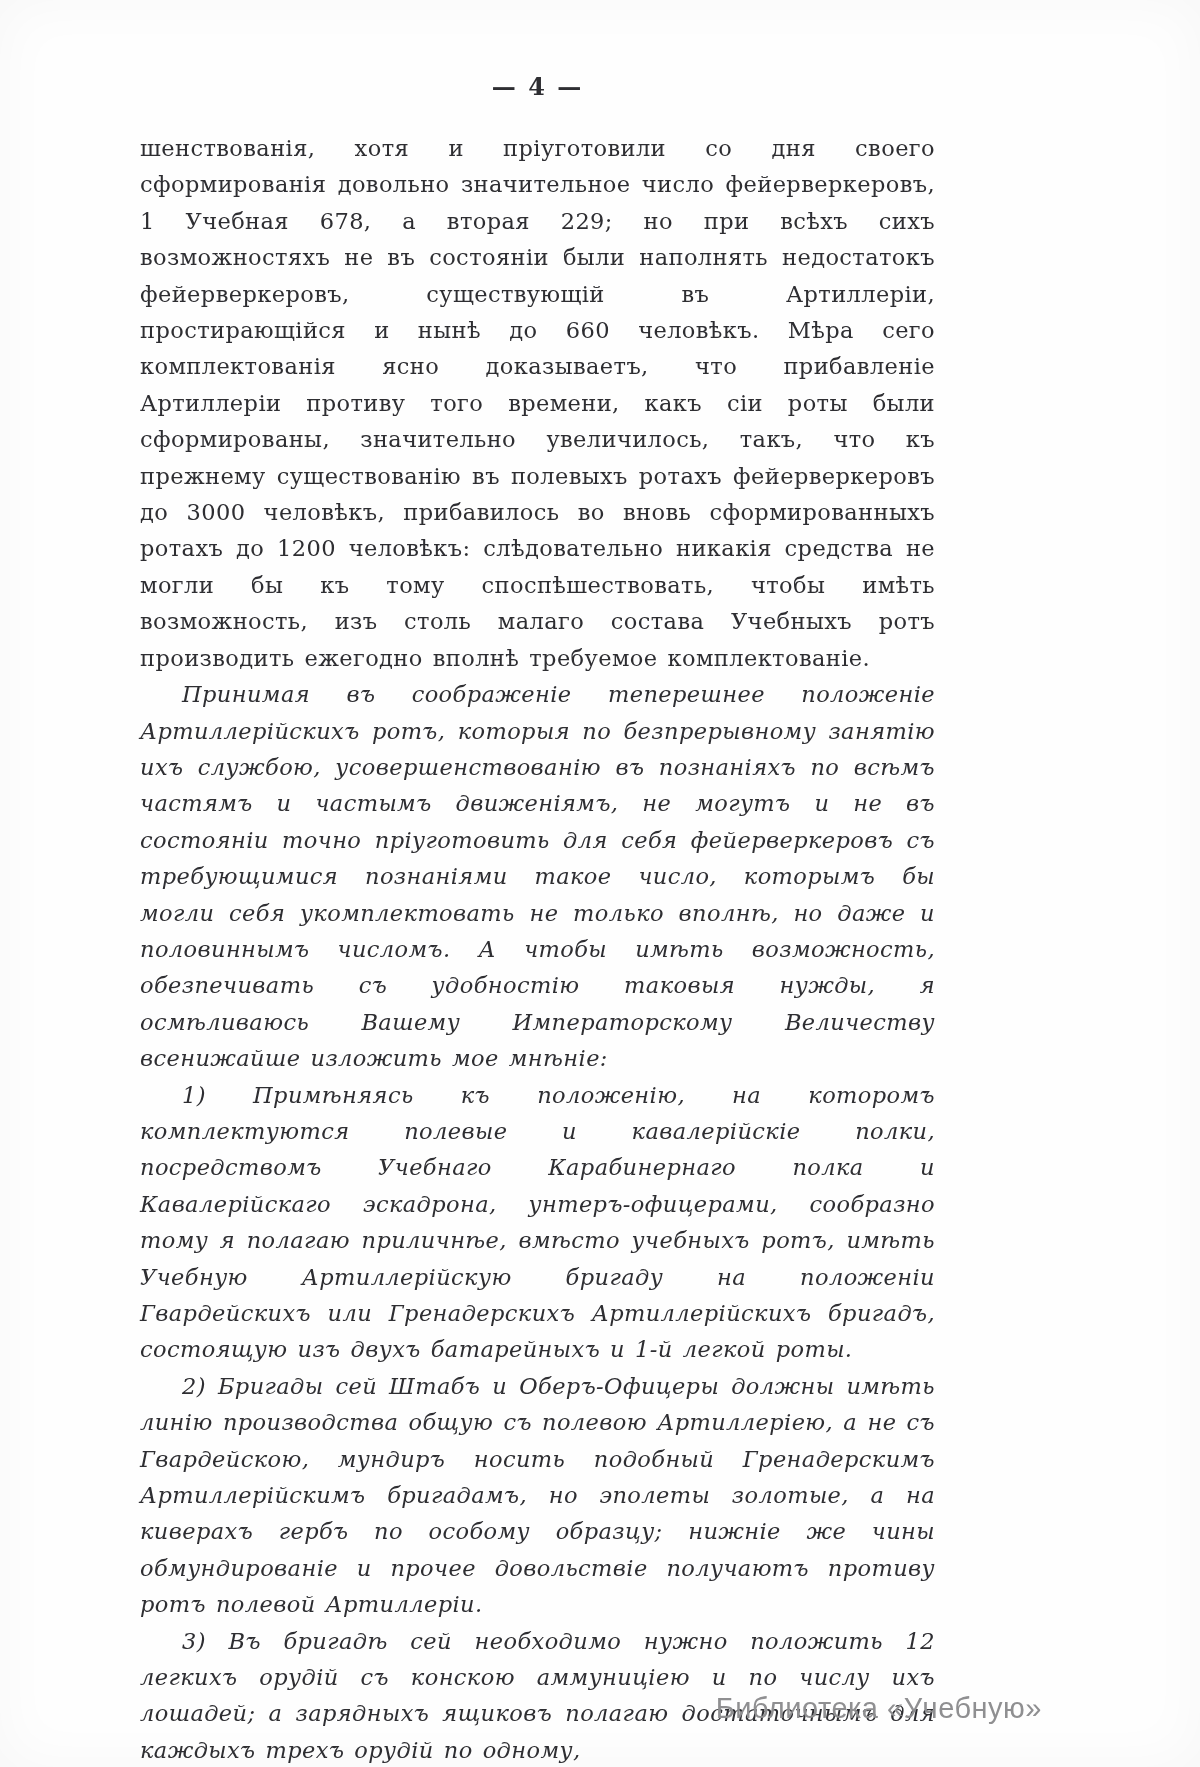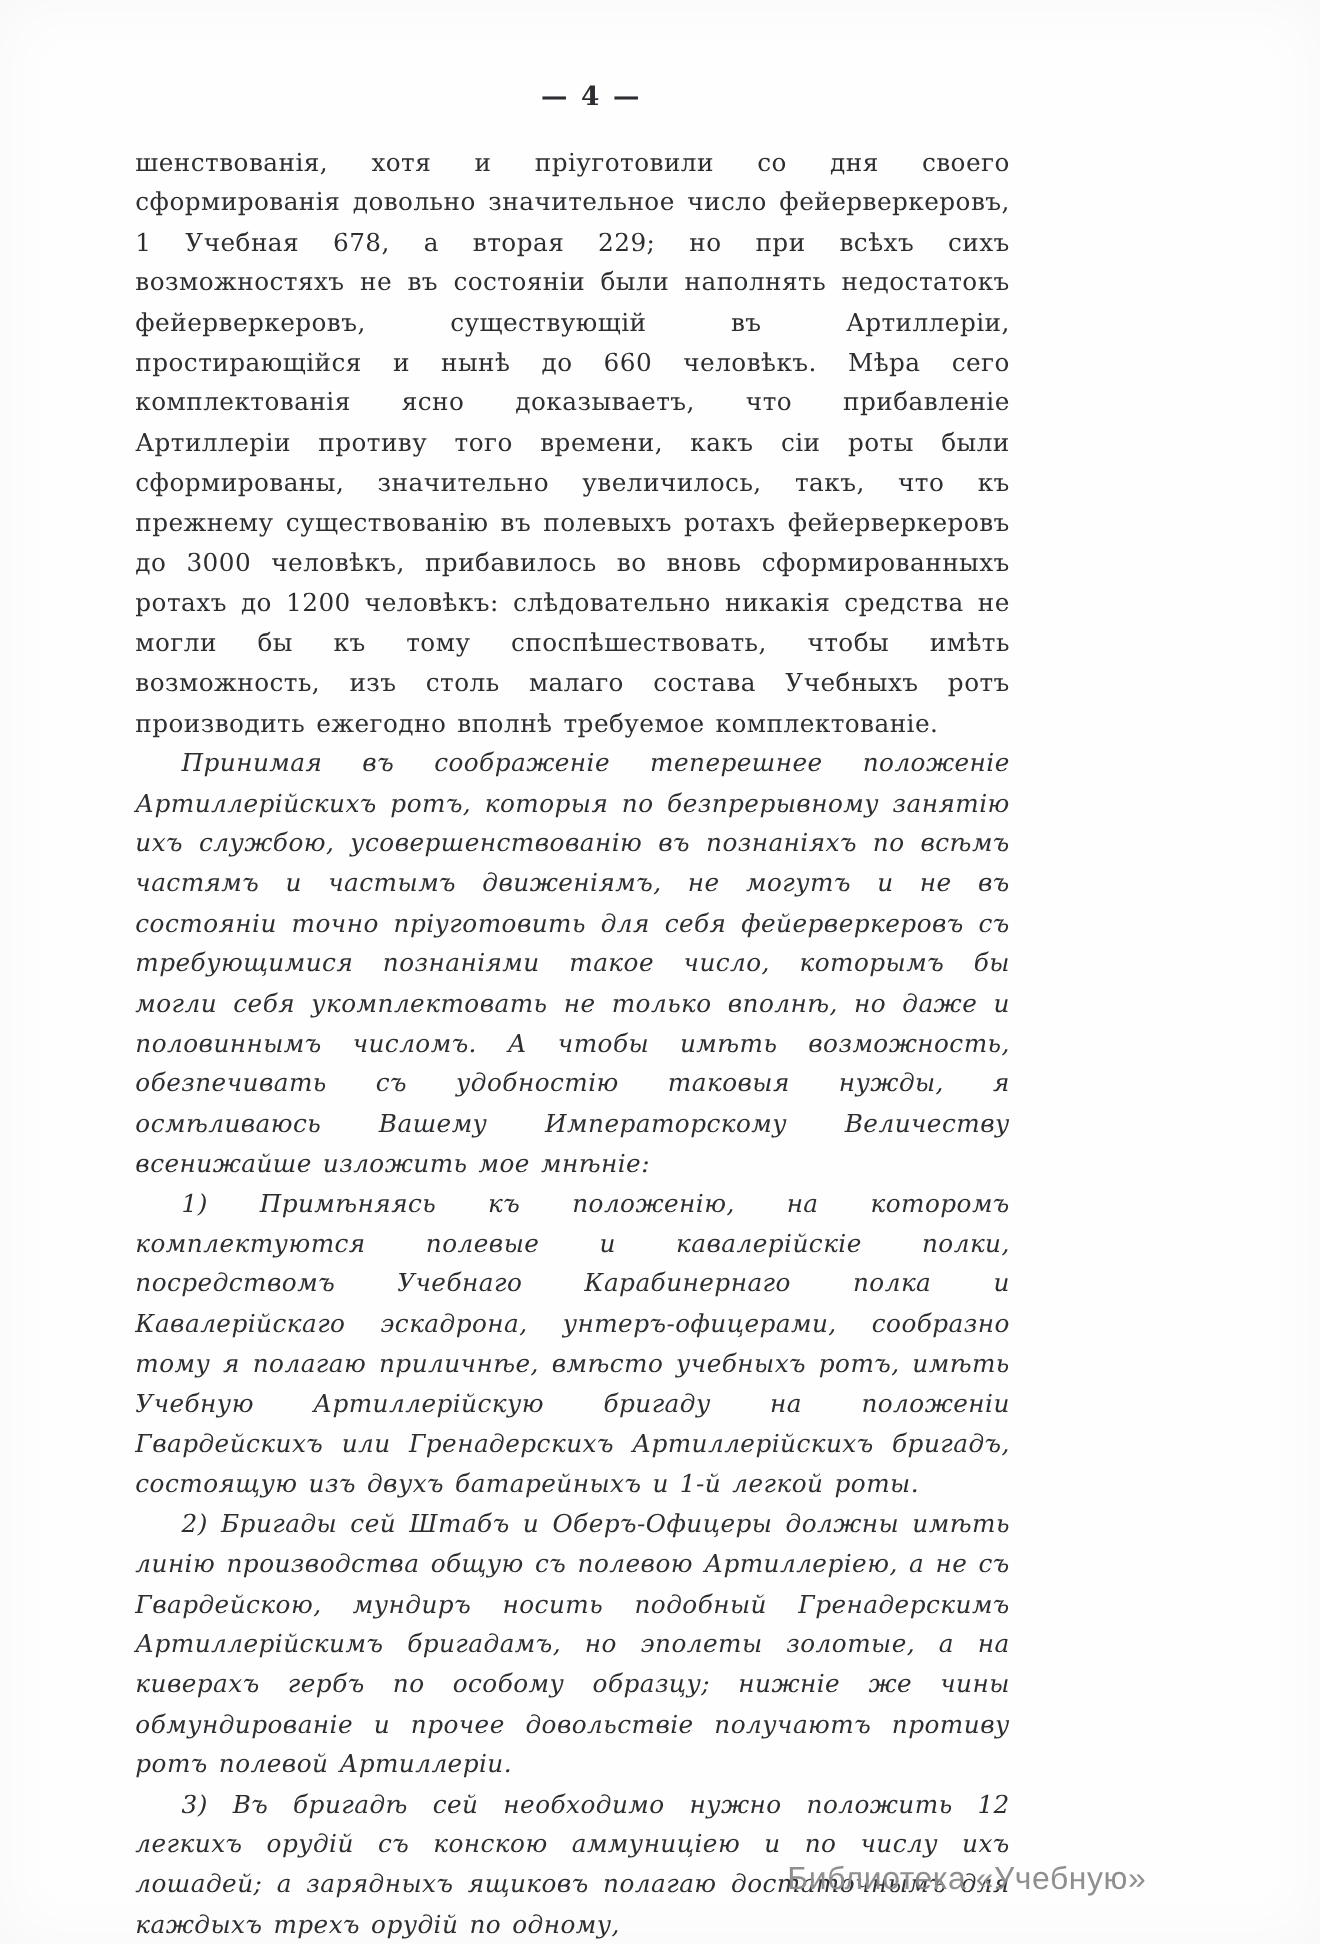--- a/index.html
+++ b/index.html
@@ -24,21 +24,21 @@
     width: 795px;
     text-align: center;
     font-size: 24px;
     font-weight: bold;
     letter-spacing: 2px;
     color: #2e2e32;
   }
   .text-block {
     position: absolute;
     top: 130px;
-    left: 123px;
+    left: 140px;
     width: 795px;
     font-size: 22.5px;
     line-height: 36.4px;
     text-align: justify;
     letter-spacing: 0.4px;
     word-spacing: 2.5px;
     font-weight: 500;
   }
   .text-block p {
     margin: 0;

